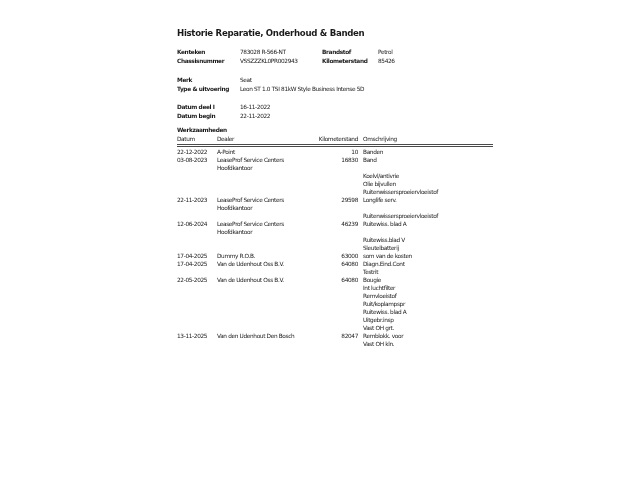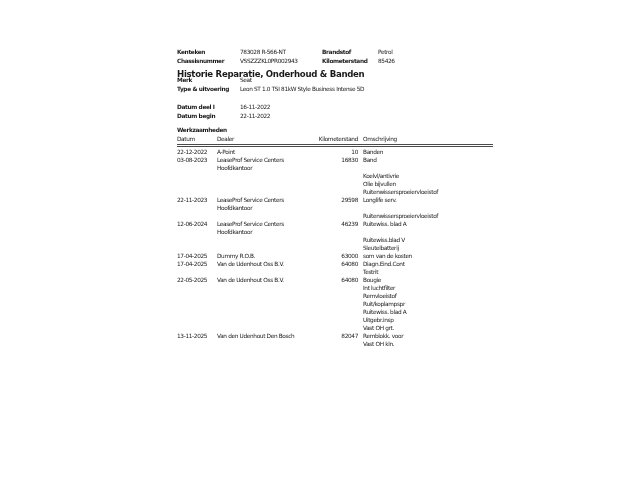--- a/index.html
+++ b/index.html
@@ -3,21 +3,21 @@
 <meta charset="utf-8">
 <style>
   html,body{margin:0;padding:0;}
   body{
     width:640px;height:480px;background:#ffffff;position:relative;overflow:hidden;
     font-family:"DejaVu Sans",sans-serif;color:#1a1a1a;
   }
   .doc{position:absolute;left:177px;top:0;width:320px;font-size:5.8px;letter-spacing:-0.35px;}
   .doc-title{
     position:absolute;top:28px;left:0;font-size:8.6px;font-weight:bold;
-    letter-spacing:-0.3px;white-space:nowrap;margin-top:41px;
+    letter-spacing:-0.3px;white-space:nowrap;
   }
   .block{position:absolute;left:0;width:320px;}
   .info-a{top:48px;}
   .info-b{top:76px;}
   .info-c{top:103px;}
   .grid4{display:grid;grid-template-columns:63px 82px 56px auto;line-height:9.4px;}
   .grid2{display:grid;grid-template-columns:63px auto;line-height:9.4px;}
   .b{font-weight:bold;}
   .nowrap{white-space:nowrap;}
   .section-title{position:absolute;top:127px;left:0;font-weight:bold;}

